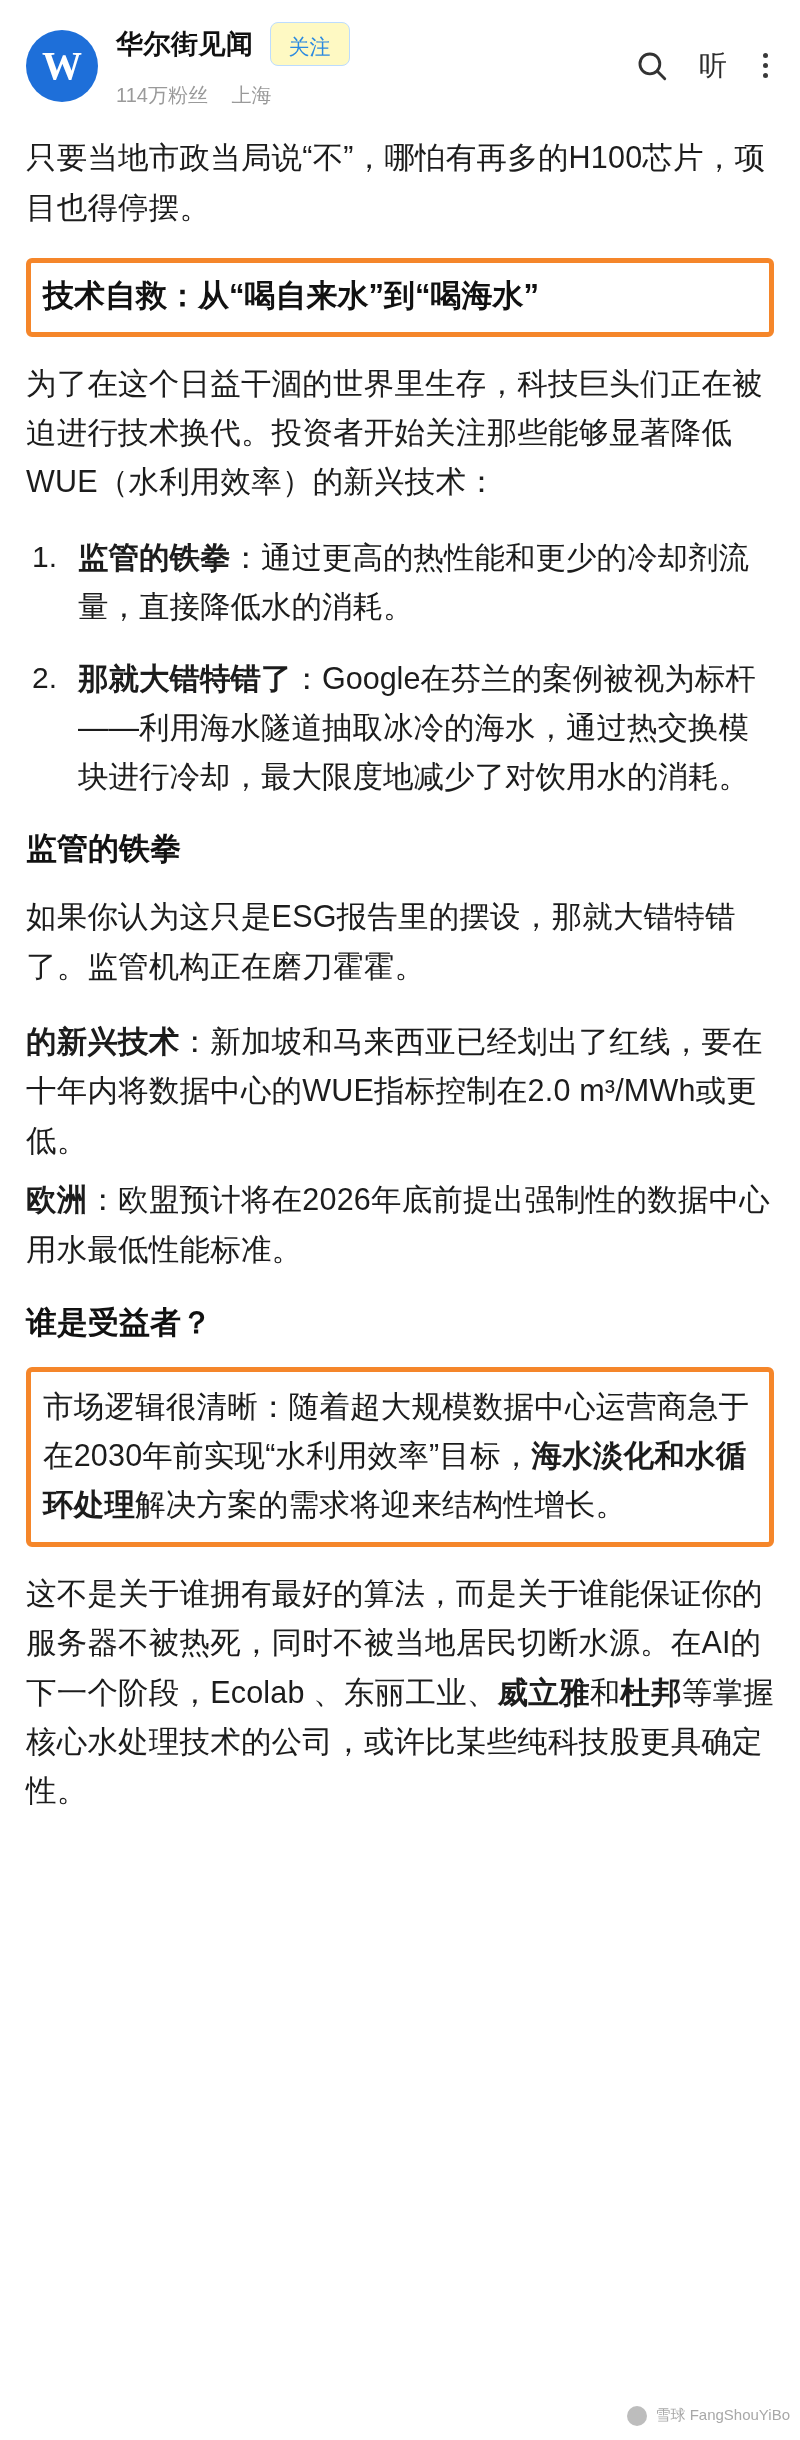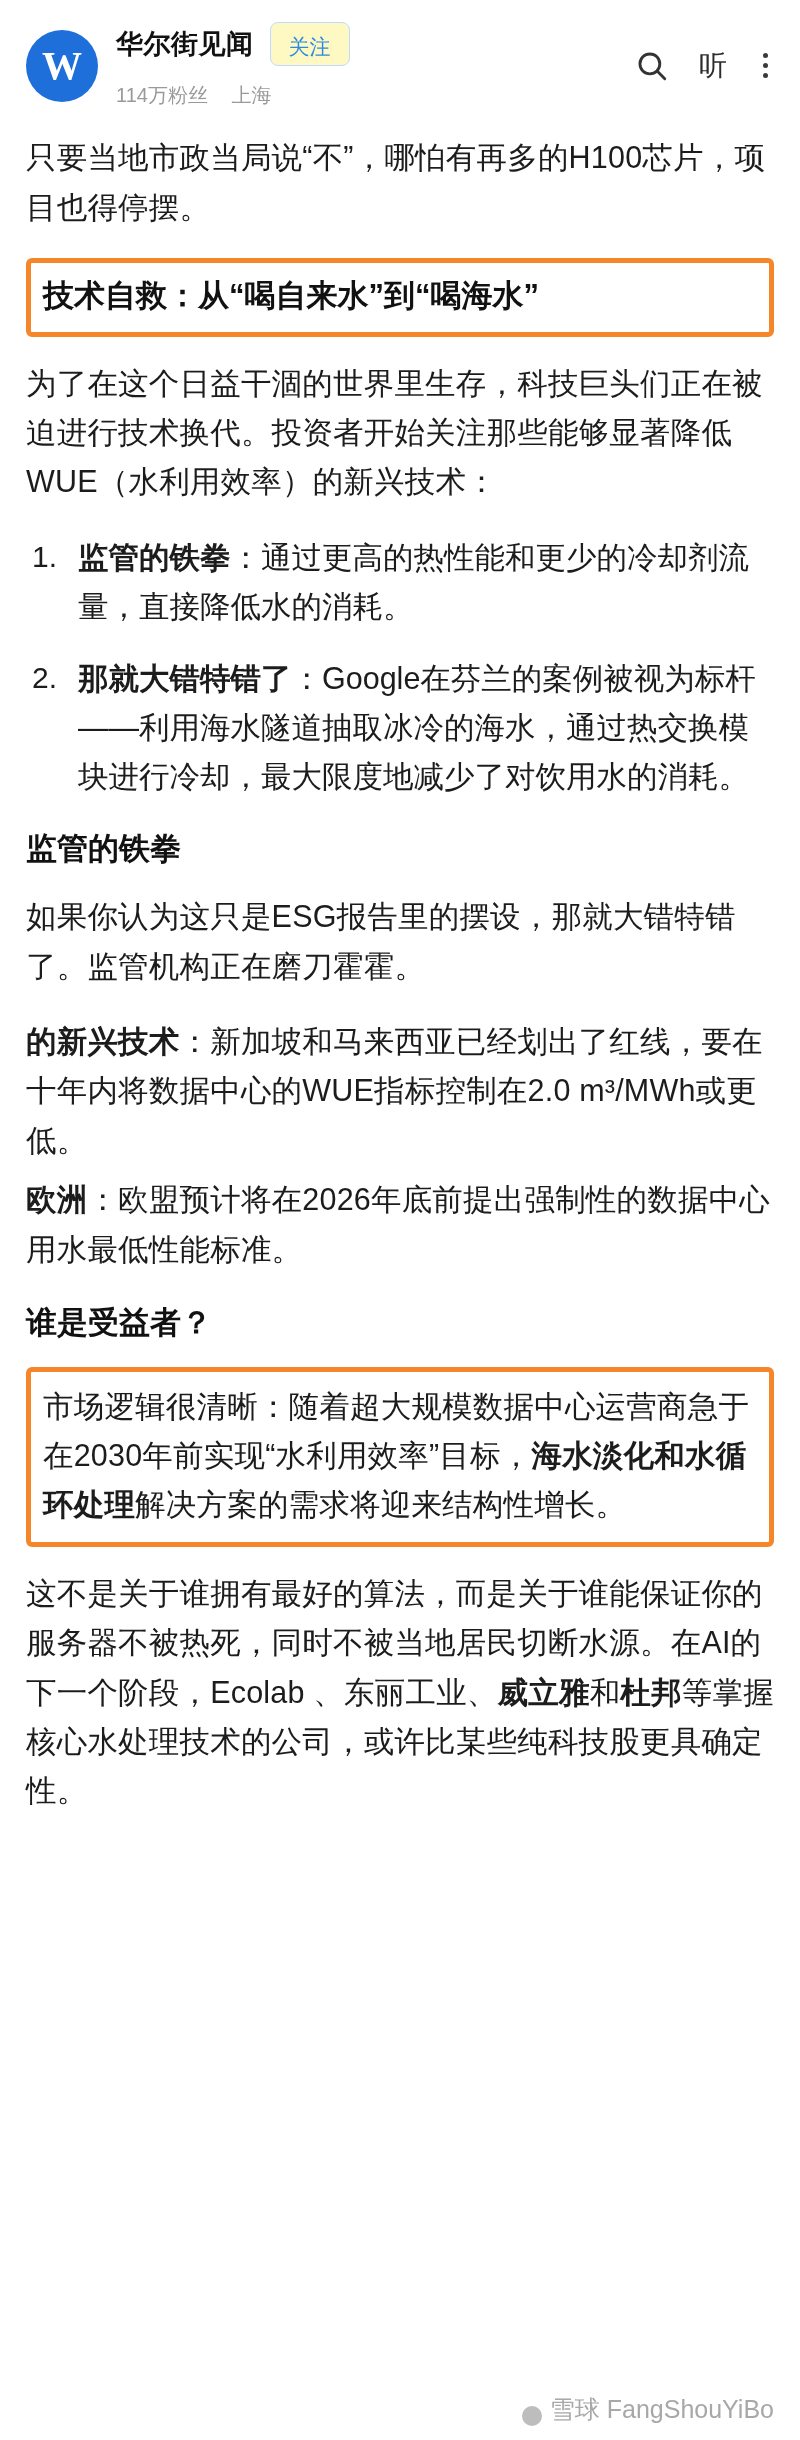--- a/index.html
+++ b/index.html
@@ -180,26 +180,26 @@
     font-size: 31px;
     font-weight: bold;
     margin: 6px 0 20px 0;
     color: #111111;
     line-height: 1.5;
   }
 
   
   .footer {
     position: absolute;
-    right: 26px;
+    right: 10px;
     bottom: 14px;
     display: flex;
-    align-items: flex-end;
+    align-items: flex-start;
     gap: 8px;
-    font-size: 25px;
+    font-size: 15px;
     color: #a8a8a8;
   }
   .snowball {
     width: 20px;
     height: 20px;
     border-radius: 50%;
     background: #bdbdbd;
     display: inline-block;
   }
 </style>

